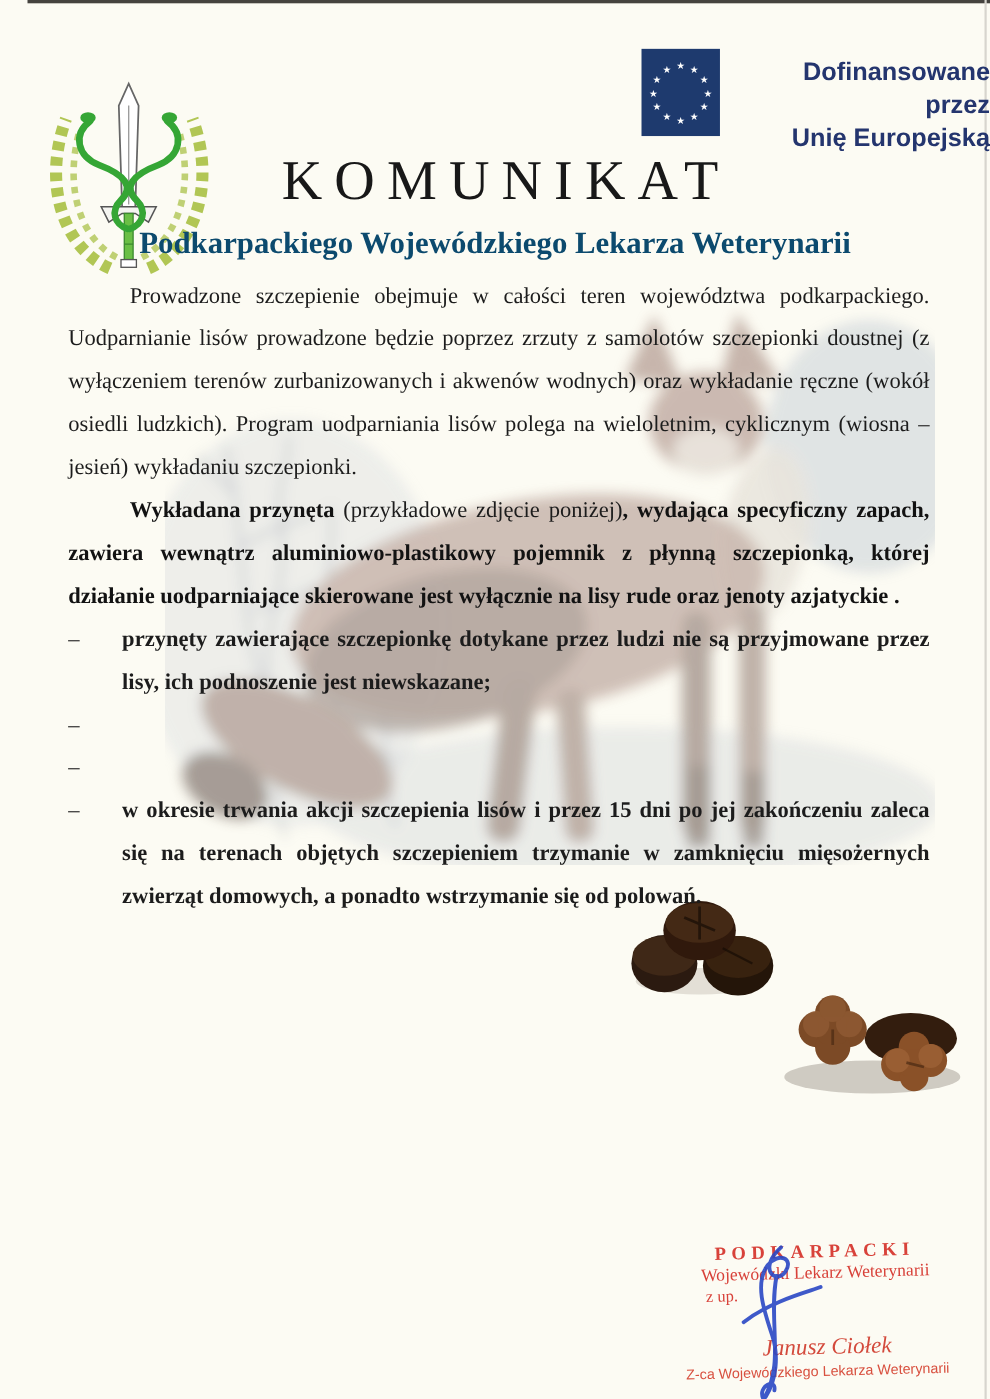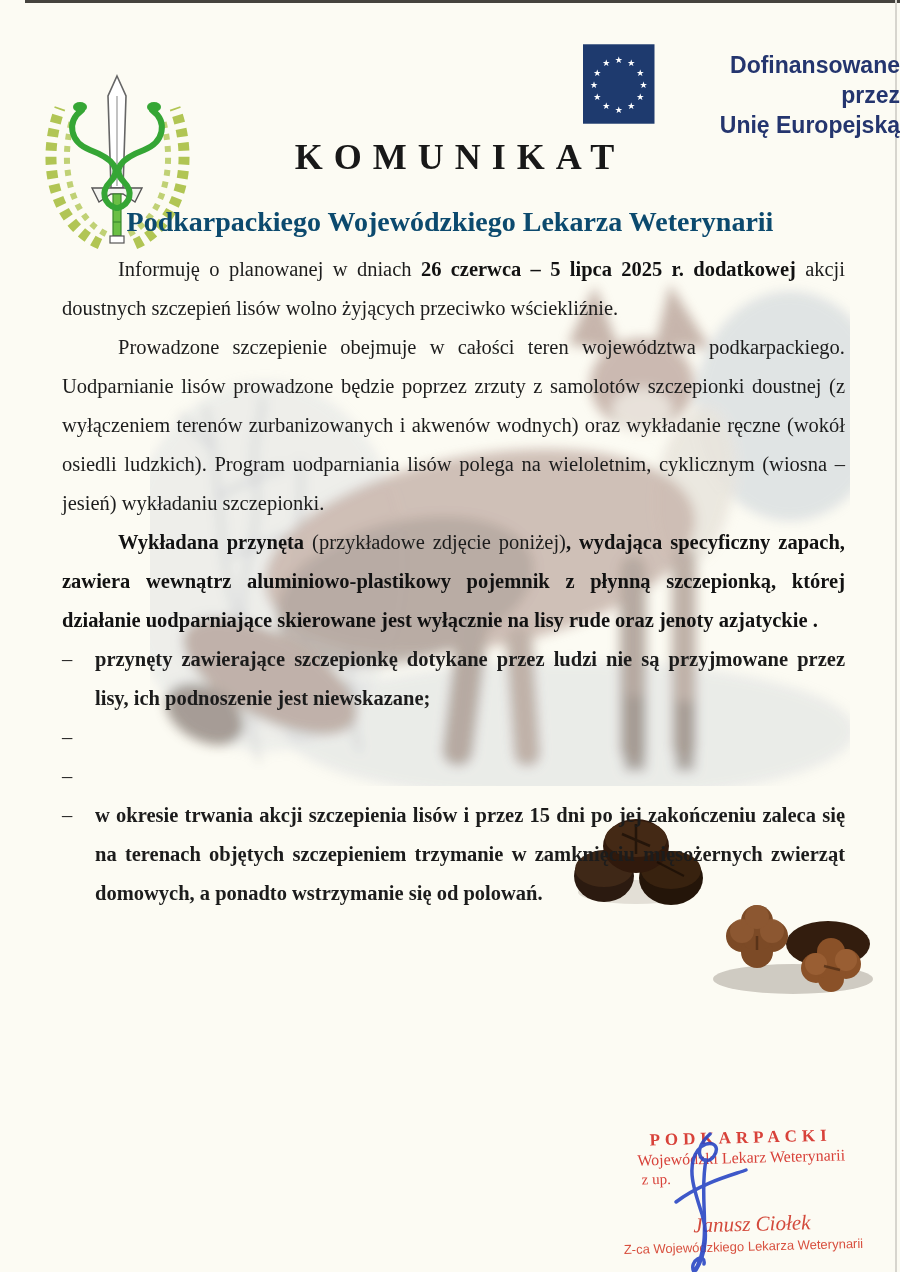--- a/index.html
+++ b/index.html
@@ -19,21 +19,21 @@
   .eu-block{position:absolute;left:583px;top:44px;display:flex;align-items:flex-start;}
   .eu-flag{width:72px;height:80px;display:block;}
   .eu-text{
     margin-left:12px;margin-top:6px;
     font-family:"Liberation Sans","DejaVu Sans",sans-serif;
     font-weight:bold;font-size:23px;line-height:30px;color:#24356e;text-align:right;
   }
 
   .doc-title{
     position:absolute;left:60px;right:40px;top:136px;
-    text-align:center;font-weight:bold;font-size:36px;
+    text-align:center;font-weight:normal;font-size:51px;
     letter-spacing:11px;color:#181818;
   }
   .doc-subtitle{
     position:absolute;left:30px;right:30px;top:206px;
     text-align:center;font-weight:bold;font-size:28px;color:#0c4a6e;
   }
 
   .bg-photo{position:absolute;left:150px;top:256px;width:700px;height:530px;z-index:0;}
   .bait-photo-1{position:absolute;left:572px;top:814px;width:135px;height:96px;z-index:1;}
   .bait-photo-2{position:absolute;left:698px;top:884px;width:185px;height:116px;z-index:1;}
@@ -43,21 +43,21 @@
     font-size:20.5px;line-height:39px;text-align:justify;
   }
   .content p{margin:0;text-indent:56px;}
   .content p.gap{margin-top:24px;}
   b{color:#121212;}
 
   .bullets{margin-top:0;}
   .bullet{display:flex;font-weight:bold;line-height:39px;}
   .bullet .dash{width:33px;flex:0 0 33px;font-weight:normal;}
   .bullet .btxt{text-align:justify;}
-  .bullet .w-full{width:750px;}
+  .bullet .w-full{width:750px;margin-left:16px;}
   .bullet .w-narrow1{width:468px;}
   .bullet .w-narrow2{width:512px;}
 
   .sig-block{
     position:absolute;left:592px;top:1128px;width:300px;z-index:2;
     text-align:center;transform:rotate(-1.5deg);
     color:#d8423a;
   }
   .sig-l1{font-size:17px;font-weight:bold;letter-spacing:5px;}
   .sig-l2{font-size:16px;margin-top:1px;}
@@ -193,21 +193,20 @@
       <rect x="120" y="70" width="28" height="24" rx="6"></rect>
     </g>
     <g fill="#9c6136" opacity="0.85">
       <circle cx="118" cy="80" r="11"></circle>
         <circle cx="148" cy="76" r="11"></circle>
     </g>
     <path d="M59,52 L59,66 M126,82 L142,86" stroke="#4a2a12" stroke-width="2.5" fill="none" opacity="0.7"></path>
   </svg>
 
   <div class="content">
-    <p><span>Informuję o planowanej w dniach </span><b>26 czerwca – 5 lipca 2025 r. dodatkowej</b><span> akcji doustnych szczepień lisów wolno żyjących przeciwko wściekliźnie.</span></p>
     <p>Prowadzone szczepienie obejmuje w całości teren województwa podkarpackiego. Uodparnianie lisów prowadzone będzie poprzez zrzuty z samolotów szczepionki doustnej (z wyłączeniem terenów zurbanizowanych i akwenów wodnych) oraz wykładanie ręczne (wokół osiedli ludzkich). Program uodparniania lisów polega na wieloletnim, cyklicznym (wiosna – jesień) wykładaniu szczepionki.</p>
     <p><b>Wykładana przynęta</b><span> (przykładowe zdjęcie poniżej)</span><b>, wydająca specyficzny zapach, zawiera wewnątrz aluminiowo-plastikowy pojemnik z płynną szczepionką, której działanie uodparniające skierowane jest wyłącznie na lisy rude oraz jenoty azjatyckie .</b></p>
 
     <div class="bullets">
       <div class="bullet">
         <span class="dash">–</span>
         <div class="btxt w-full">przynęty zawierające szczepionkę dotykane przez ludzi nie są przyjmowane przez lisy, ich podnoszenie jest niewskazane;</div>
       </div>
       <div class="bullet">
         <span class="dash">–</span>

